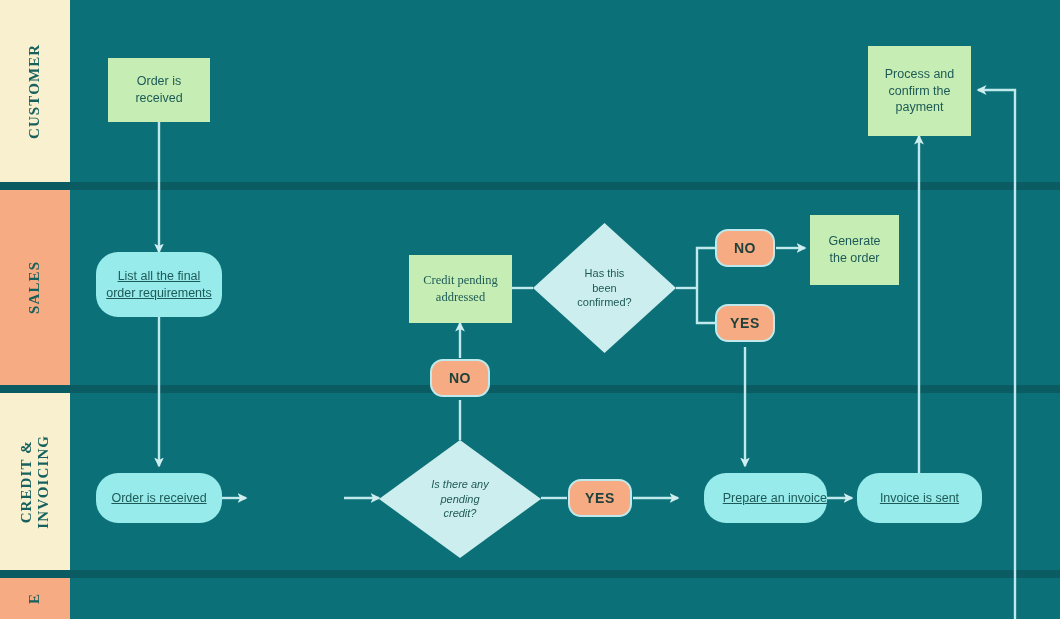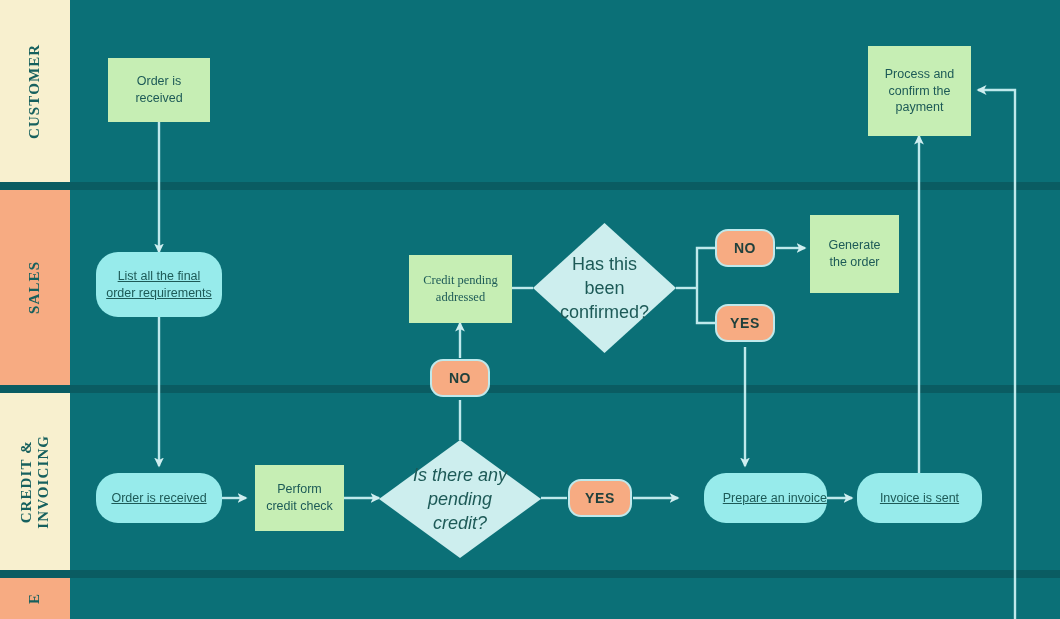--- a/index.html
+++ b/index.html
@@ -30,21 +30,21 @@
   .node{position:absolute;display:flex;align-items:center;justify-content:center;
     text-align:center;box-sizing:border-box;color:#1d5a57;}
   .rect{background:#c6eeb4;font-size:12.5px;line-height:1.35;}
   .round{background:#97ebeb;border-radius:22px;font-size:12.5px;line-height:1.35;text-decoration:underline;}
   .badge{background:#f7ab82;border-radius:13px;border:2.5px solid #bfe9ec;
     font-weight:bold;font-size:14px;color:#20403c;letter-spacing:.6px;}
   .diamond-wrap{position:absolute;}
   .diamond-shape{position:absolute;inset:0;background:#cdeeee;
     clip-path:polygon(50% 0,100% 50%,50% 100%,0 50%);}
   .diamond-txt{position:absolute;inset:0;display:flex;align-items:center;
-    justify-content:center;text-align:center;font-size:18px;line-height:1.35;
+    justify-content:center;text-align:center;font-size:11px;line-height:1.35;
     color:#1d5a57;}
 
   
   #wires{position:absolute;left:0;top:0;width:1060px;height:619px;pointer-events:none;}
 </style>
 </head>
 <body>
 
 <div id="canvas">
 
@@ -142,45 +142,41 @@
 addressed</span>
   </div>
 
   <div class="diamond-wrap" style="left:533px;top:223px;width:143px;height:130px;">
     <div class="diamond-shape"></div>
     <div class="diamond-txt" style="white-space:pre-line;">Has this
 been
 confirmed?</div>
   </div>
 
-  <div class="node rect" style="left:810px;top:215px;width:89px;height:78px;">
+  <div class="node rect" style="left:810px;top:215px;width:89px;height:70px;">
     <span style="white-space:pre-line;">Generate
 the order</span>
   </div>
 
   <div class="node badge" style="left:715px;top:229px;width:60px;height:38px;">
     <span>NO</span>
   </div>
 
   <div class="node badge" style="left:715px;top:304px;width:60px;height:38px;">
     <span>YES</span>
   </div>
 
   <div class="node badge" style="left:430px;top:359px;width:60px;height:38px;">
     <span>NO</span>
   </div>
 
   <div class="node round" style="left:96px;top:473px;width:126px;height:50px;">
     <span style="white-space:pre-line;">Order is received</span>
   </div>
 
-  <div class="node rect" style="left:255px;top:465px;width:89px;height:66px;">
-    <span style="white-space:pre-line;">Perform
-credit check</span>
-  </div>
 
   <div class="diamond-wrap" style="left:379px;top:440px;width:162px;height:118px;font-style:italic;">
     <div class="diamond-shape"></div>
     <div class="diamond-txt" style="white-space:pre-line;">Is there any
 pending
 credit?</div>
   </div>
 
   <div class="node badge" style="left:568px;top:479px;width:64px;height:38px;">
     <span>YES</span>

